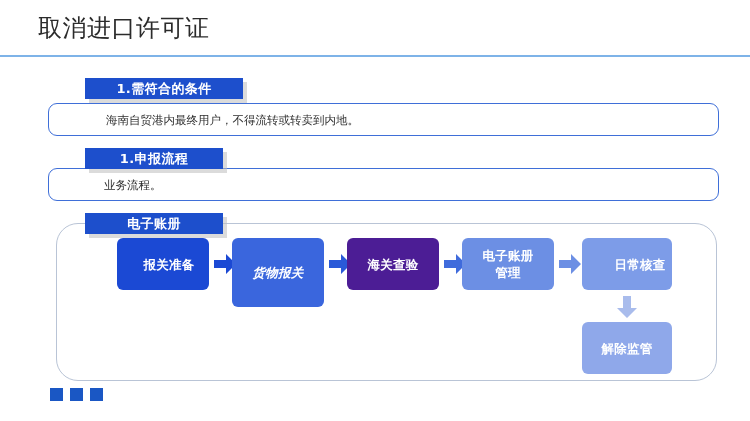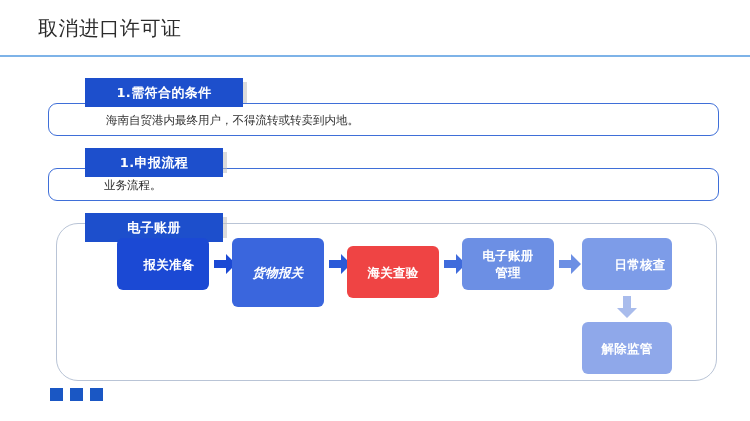--- a/index.html
+++ b/index.html
@@ -13,40 +13,40 @@
     font-family: "DejaVu Sans", "Liberation Sans", sans-serif;
     overflow: hidden;
     position: relative;
   }
 
   
   .slide-title {
     position: absolute;
     left: 38px;
     top: 12px;
-    font-size: 20px;
+    font-size: 24px;
     line-height: 32px;
     color: #2b2b2b;
     font-weight: 400;
     letter-spacing: 0.5px;
     white-space: nowrap;
   }
   .title-rule {
     position: absolute;
     left: 0px;
     top: 55px;
     width: 750px;
     height: 1.5px;
     background: #7eb3e8;
   }
 
   
   .banner {
     position: absolute;
-    height: 29px;
+    height: 21px;
     box-sizing: border-box;
     background: #1d4fcc;
     color: #ffffff;
     font-size: 13px;
     font-weight: bold;
     display: flex;
     align-items: center;
     justify-content: center;
     letter-spacing: 0.4px;
     z-index: 4;
@@ -169,21 +169,21 @@
 </svg>
 
 <div class="flow-node" style="left:232px; top:238px; width:92px; height:69px; background:#3a66dd;font-style:italic;">
   <span>货物报关</span>
 </div>
 
 <svg class="arrow-right" style="left:329px; top:254px;" viewBox="0 0 22 20">
   <path d="M0 6 H12 V0 L22 10 L12 20 V14 H0 Z" fill="#2a5ad8"></path>
 </svg>
 
-<div class="flow-node" style="left:347px; top:238px; width:92px; height:52px; background:#ef4444;margin-top:8px;">
+<div class="flow-node" style="left:347px; top:238px; width:92px; height:52px; background:#4c1d95;">
   <span>海关查验</span>
 </div>
 
 <svg class="arrow-right" style="left:444px; top:254px;" viewBox="0 0 22 20">
   <path d="M0 6 H12 V0 L22 10 L12 20 V14 H0 Z" fill="#3f6bdc"></path>
 </svg>
 
 <div class="flow-node" style="left:462px; top:238px; width:92px; height:52px; background:#6c8fe4;">
   <span>电子账册</span>
   <span>管理</span>

